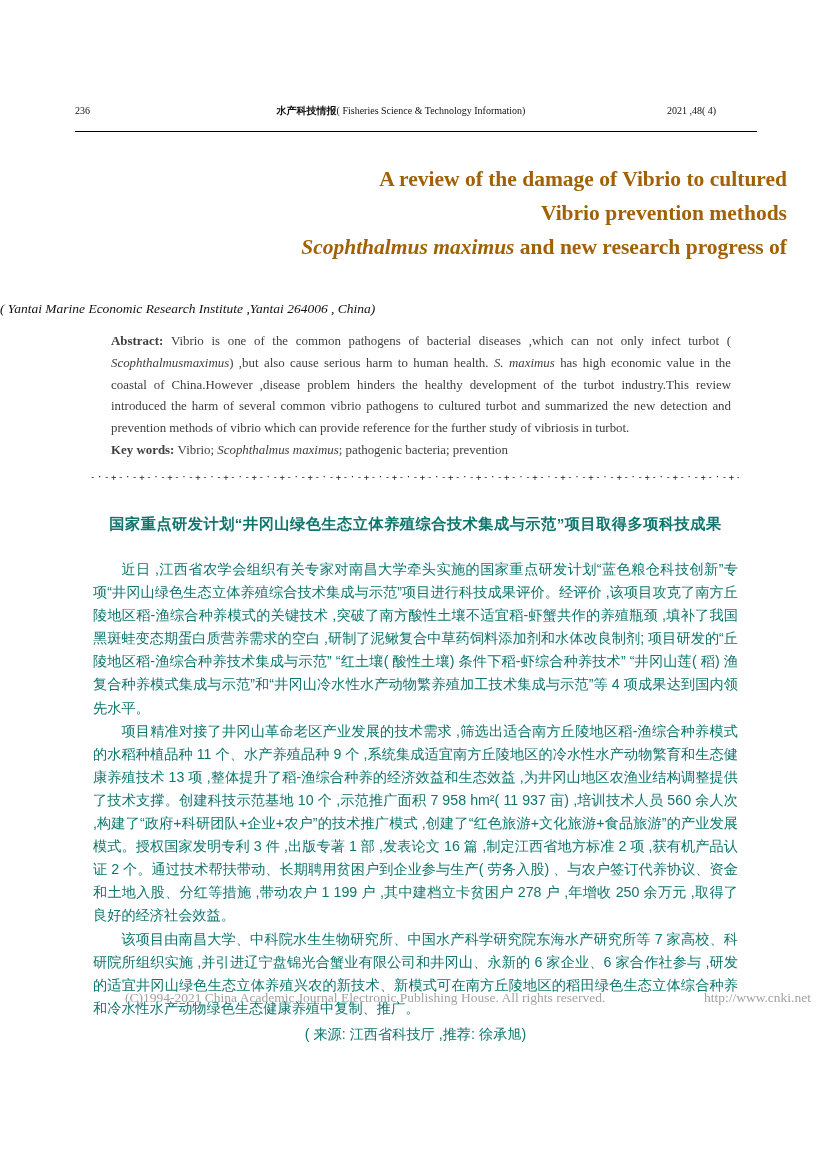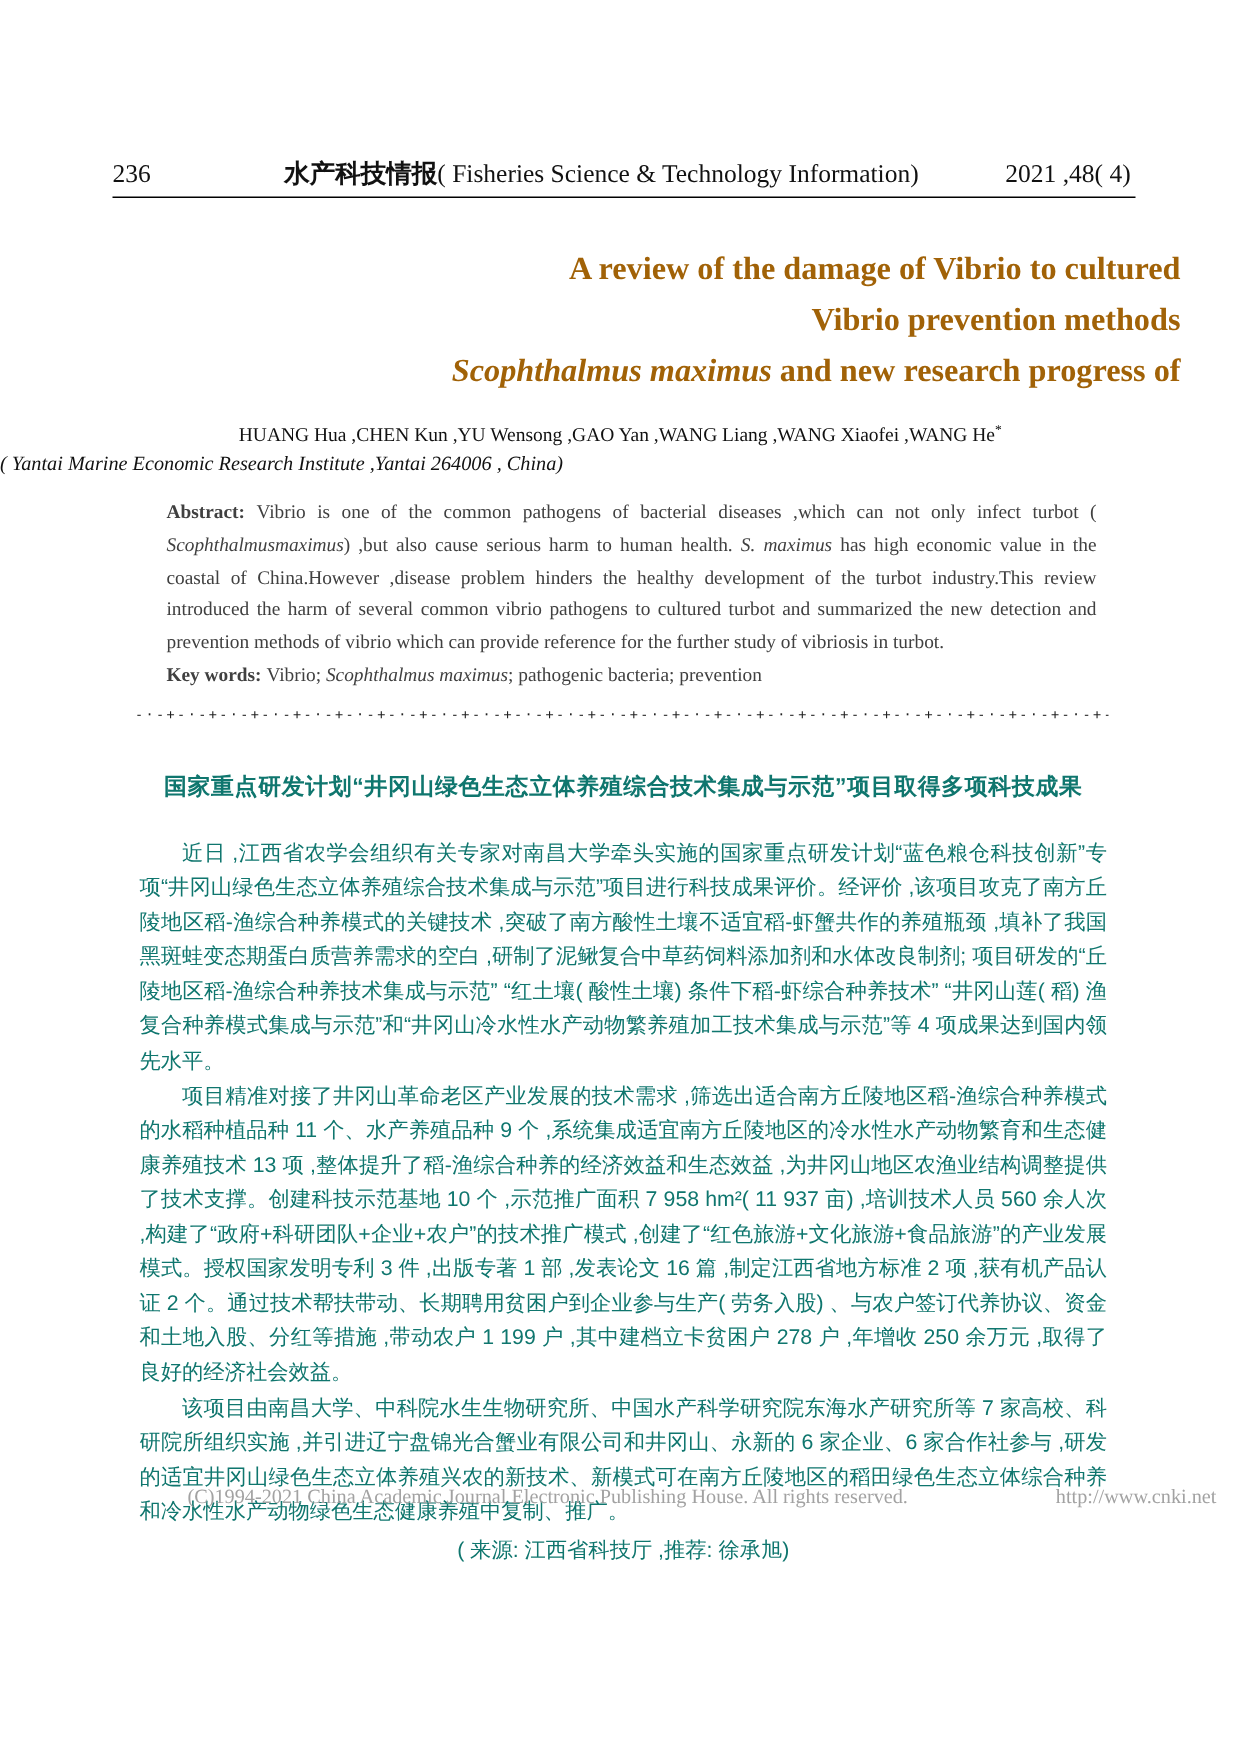--- a/index.html
+++ b/index.html
@@ -1,23 +1,23 @@
 <!DOCTYPE html>
 <html><head>
 <meta charset="utf-8">
 <style>
   html,body{margin:0;padding:0;background:#ffffff;}
   .page{position:relative;width:827px;height:1170px;background:#fff;color:#111;overflow:hidden;}
 
   
   .running-head{position:absolute;top:104px;left:75px;right:70px;display:flex;align-items:baseline;
-    font-family:"Liberation Serif",serif;font-size:17px;color:#111;}
+    font-family:"Liberation Serif",serif;font-size:10px;color:#111;}
   .running-head .rh-left{width:60px;text-align:left;}
   .running-head .rh-center{flex:1;text-align:center;}
-  .running-head .rh-right{width:90px;text-align:center;white-space:nowrap;}
+  .running-head .rh-right{width:90px;text-align:left;white-space:nowrap;}
   .head-rule{position:absolute;top:131px;left:75px;right:70px;border-top:1.6px solid #000;}
 
   
   .title{position:absolute;top:162px;left:40px;right:40px;text-align:right;
     font-family:"Liberation Serif",serif;font-weight:bold;font-size:21.5px;line-height:34px;color:#a16207;}
   .authors{position:absolute;top:281px;left:0;right:0;text-align:center;
     font-family:"Liberation Serif",serif;font-size:13px;color:#111;}
   .authors sup{font-size:9px;}
   .affiliation{position:absolute;top:301px;left:0;right:0;text-align:left;
     font-family:"Liberation Serif",serif;font-style:italic;font-size:13.5px;color:#111;}
@@ -55,21 +55,20 @@
     <span class="rh-right">2021 ,48( 4)</span>
   </div>
   <div class="head-rule"></div>
 
   <div class="title">
     <div><span>A review of the damage of Vibrio to cultured</span></div>
     <div><span>Vibrio prevention methods</span></div>
     <div><span style="font-style: italic;">Scophthalmus maximus</span><span> and new research progress of</span></div>
   </div>
 
-  <div class="authors"><span>HUANG Hua ,CHEN Kun ,YU Wensong ,GAO Yan ,WANG Liang ,WANG Xiaofei ,WANG He</span><sup>*</sup></div>
 
   <div class="affiliation">( Yantai Marine Economic Research Institute ,Yantai   264006 , China)</div>
 
   <div class="abstract">
     <p><span class="lbl">Abstract: </span><span><span>Vibrio is one of the common pathogens of bacterial diseases ,which can not only infect turbot ( </span><span style="font-style: italic;">Scophthalmusmaximus</span><span>) ,but also cause serious harm to human health. </span><span style="font-style: italic;">S. maximus</span><span> has high economic value in the coastal of China.However ,disease problem hinders the healthy development of the turbot industry.This review introduced the harm of several common vibrio pathogens to cultured turbot and summarized the new detection and prevention methods of vibrio which can provide reference for the further study of vibriosis in turbot.</span></span></p>
     <p class="keywords"><span class="lbl">Key words: </span><span><span>Vibrio;  </span><span style="font-style: italic;">Scophthalmus maximus</span><span>;  pathogenic bacteria;  prevention</span></span></p>
   </div>
 
   <div class="separator">-·-+-·-+-·-+-·-+-·-+-·-+-·-+-·-+-·-+-·-+-·-+-·-+-·-+-·-+-·-+-·-+-·-+-·-+-·-+-·-+-·-+-·-+-·-+-·-+-·-+-·-+-·-+-·-+-·-+-·-+-·-+-·-+-·-+-·-+-·-+-·-+-·-+-·-+-·-+-·-+-·-+-·-+-·-+-·-+-·-+-·-+-·-+-·-+-·-+-·-+-·-+-·-+-·-+-·-+-·-+-·-+-·-+-·-+-·-+-·-+</div>
 

